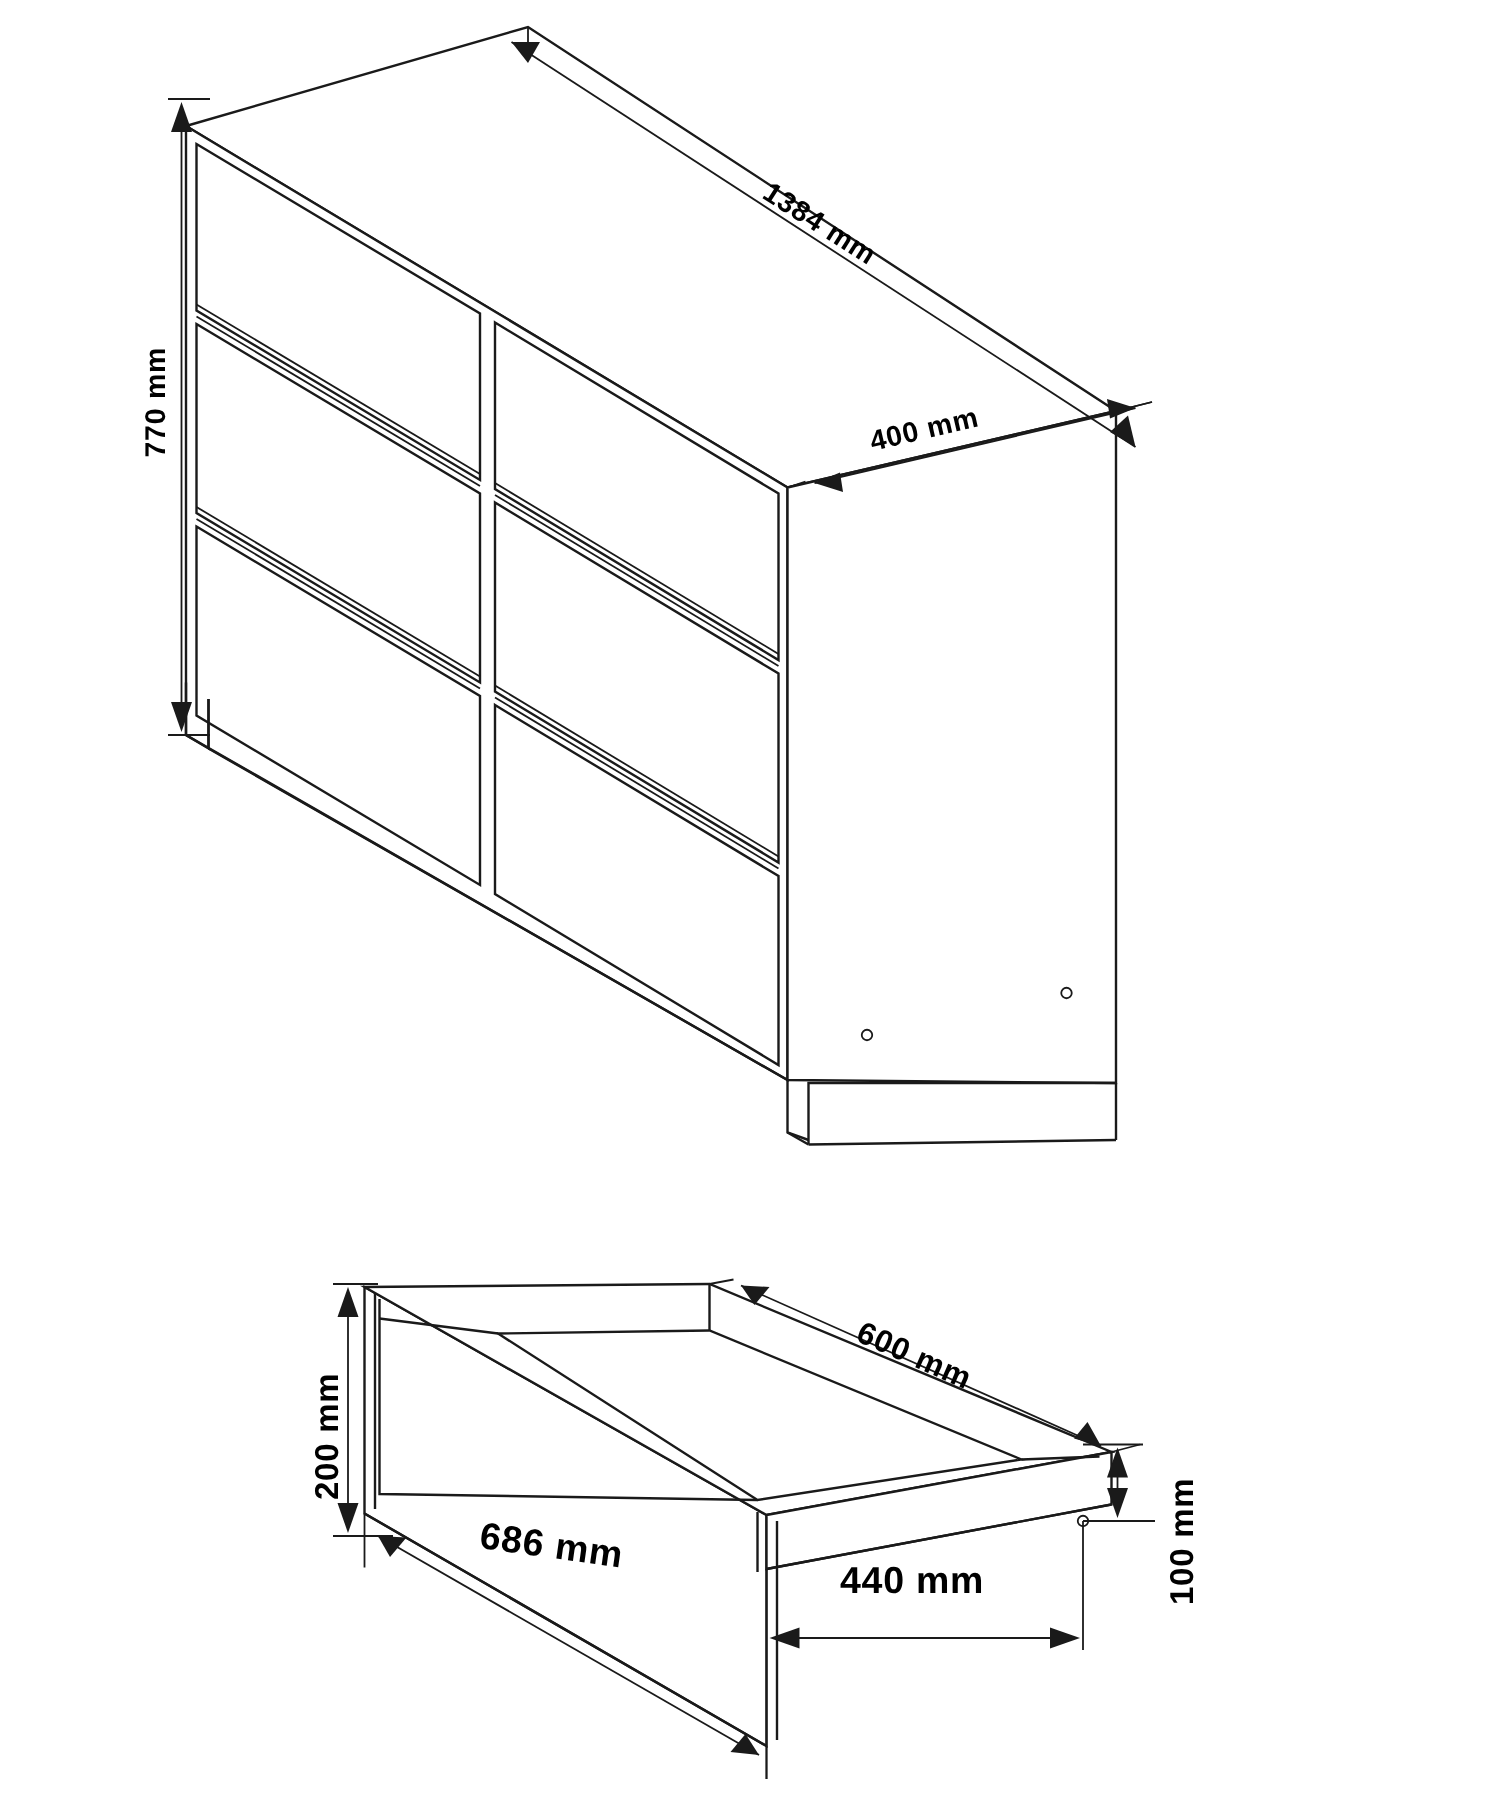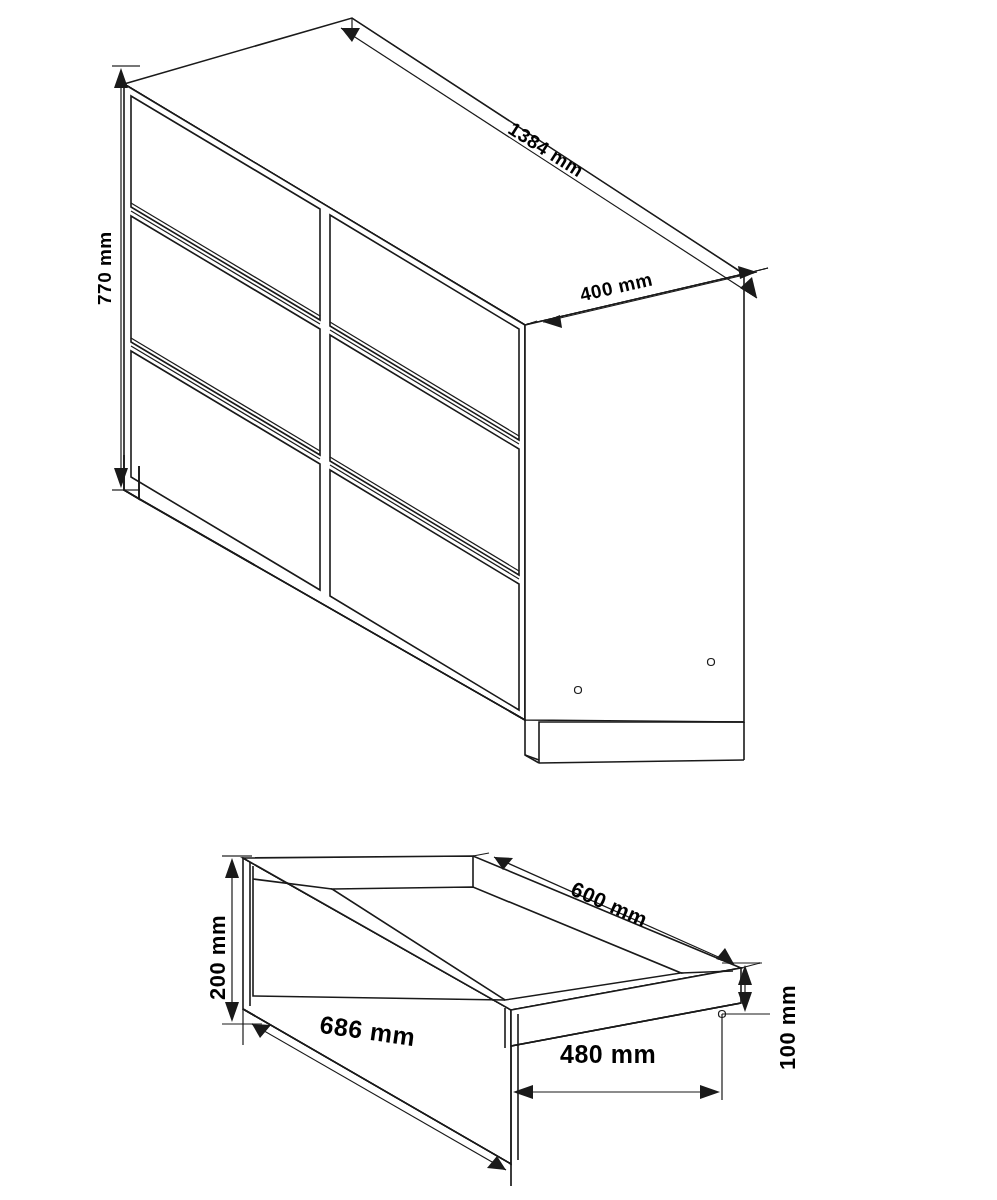--- a/index.html
+++ b/index.html
@@ -190,17 +190,17 @@
   <div class="dim-label" style="left:578px; top:285px; font-size:19px; transform:rotate(-13deg); transform-origin:left top;">400 mm</div>
 
   <div class="dim-label rot-90" style="left:94px; top:305px; font-size:19px;">770 mm</div>
 
   <div class="dim-label rot-90" style="left:205px; top:1000px; font-size:22px;">200 mm</div>
 
   <div class="dim-label" style="left:577px; top:877px; font-size:21px; transform:rotate(24deg); transform-origin:left top;">600 mm</div>
 
   <div class="dim-label" style="left:322px; top:1010px; font-size:25px; transform:rotate(8deg); transform-origin:left top;">686 mm</div>
 
-  <div class="dim-label" style="left:560px; top:1040px; font-size:25px;">480 mm</div>
+  <div class="dim-label" style="left:560px; top:1040px; font-size:25px;">440 mm</div>
 
   <div class="dim-label rot-90" style="left:775px; top:1070px; font-size:22px;">100 mm</div>
 
 </div>
 
 </body></html>

